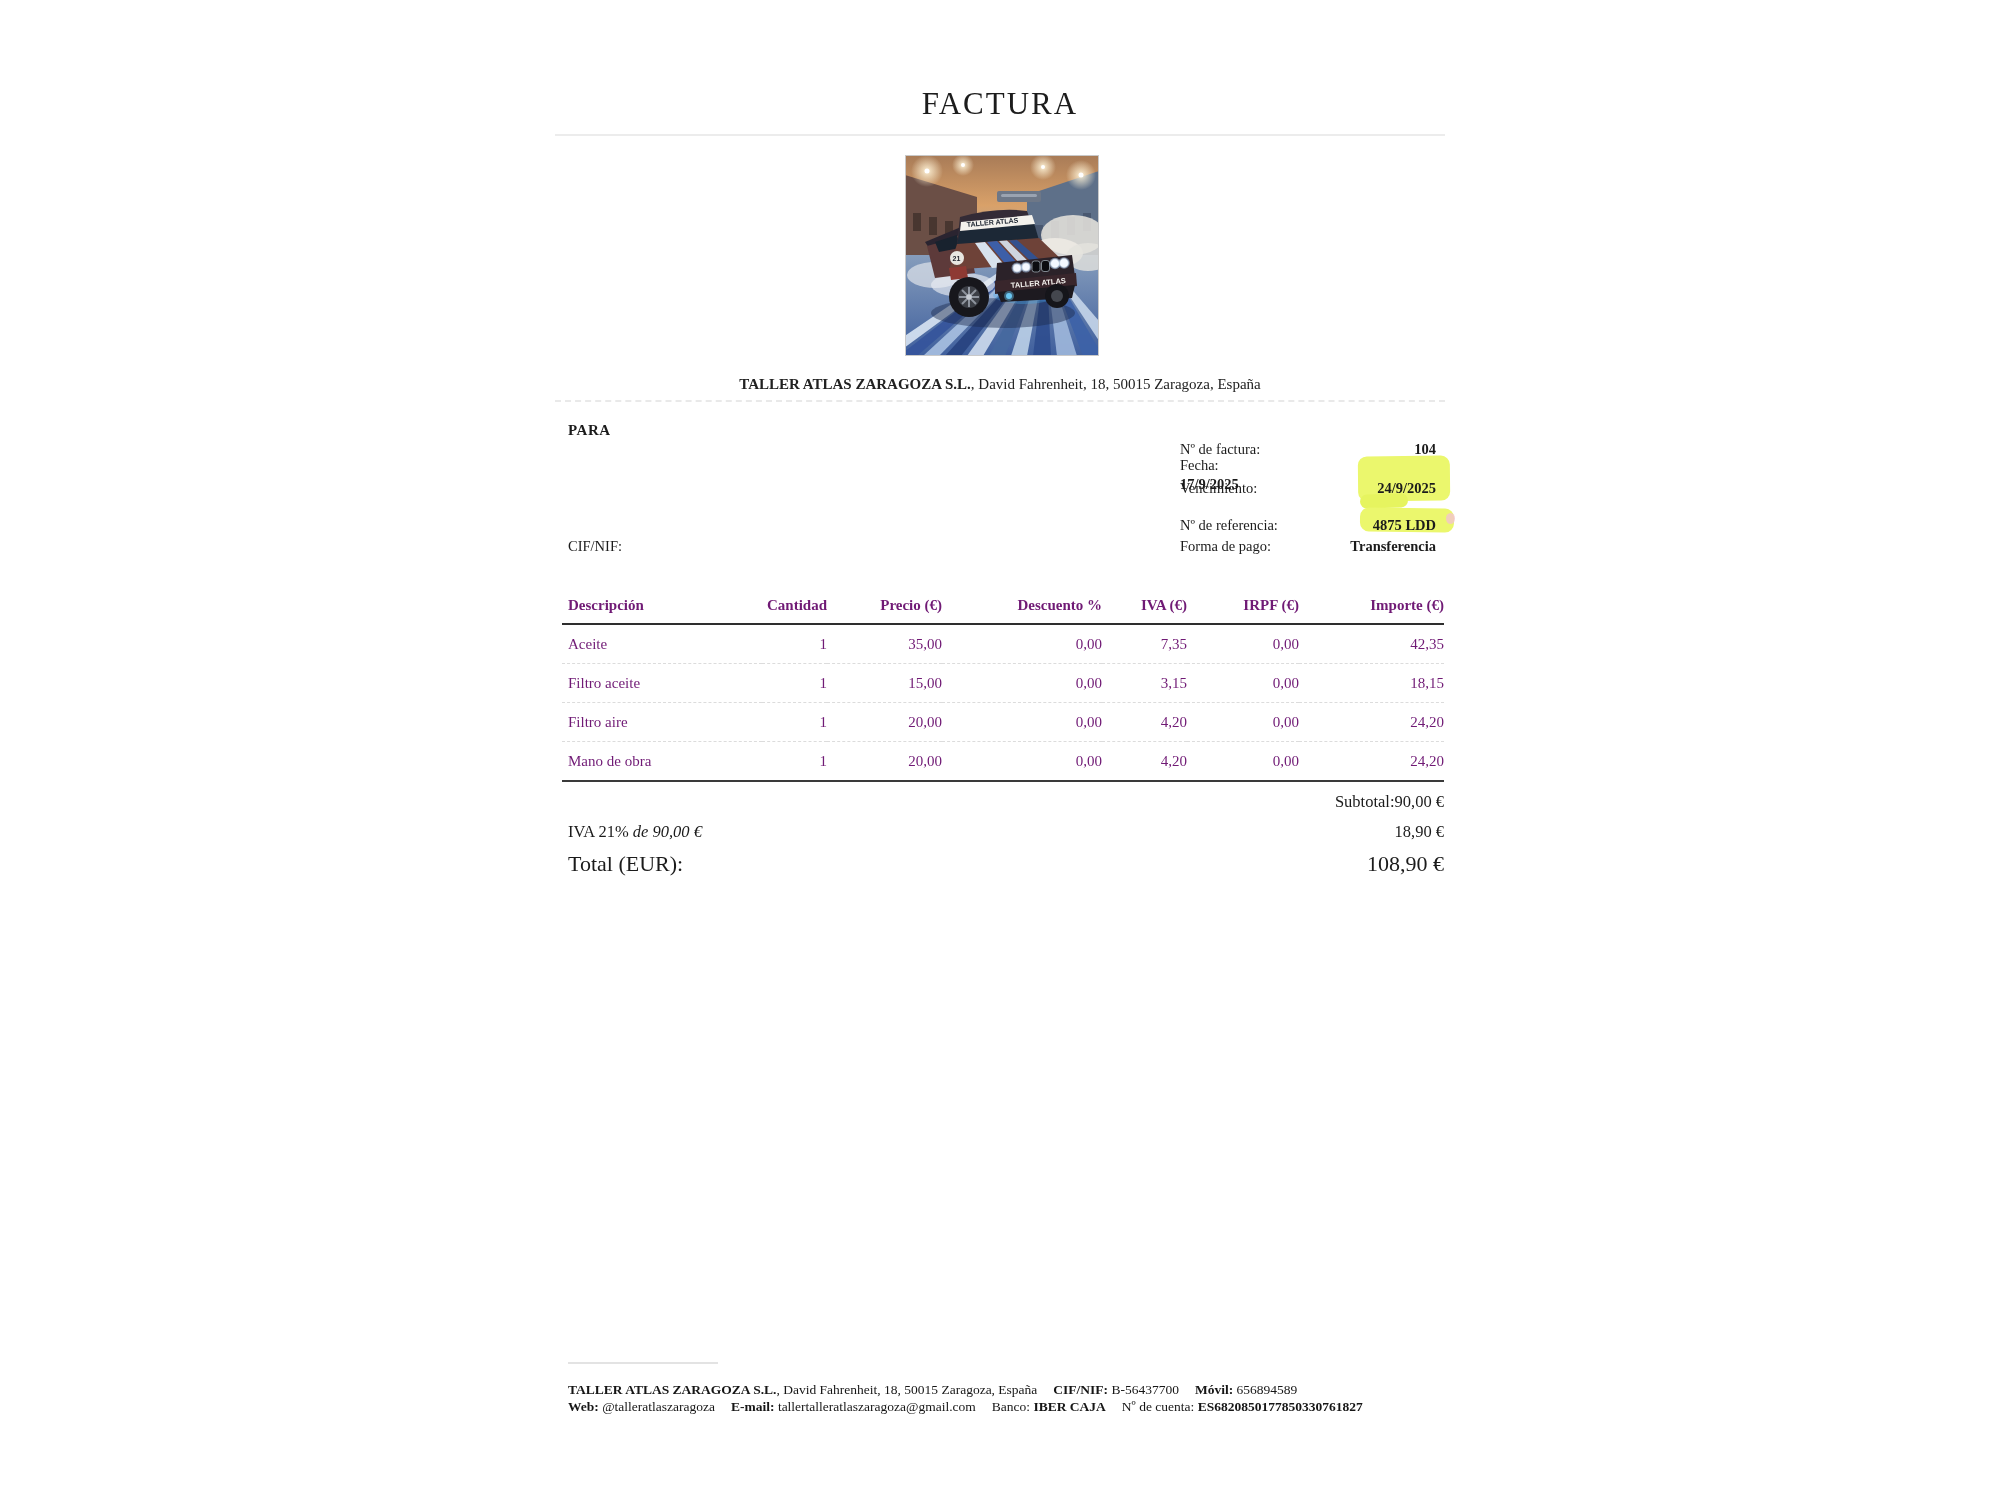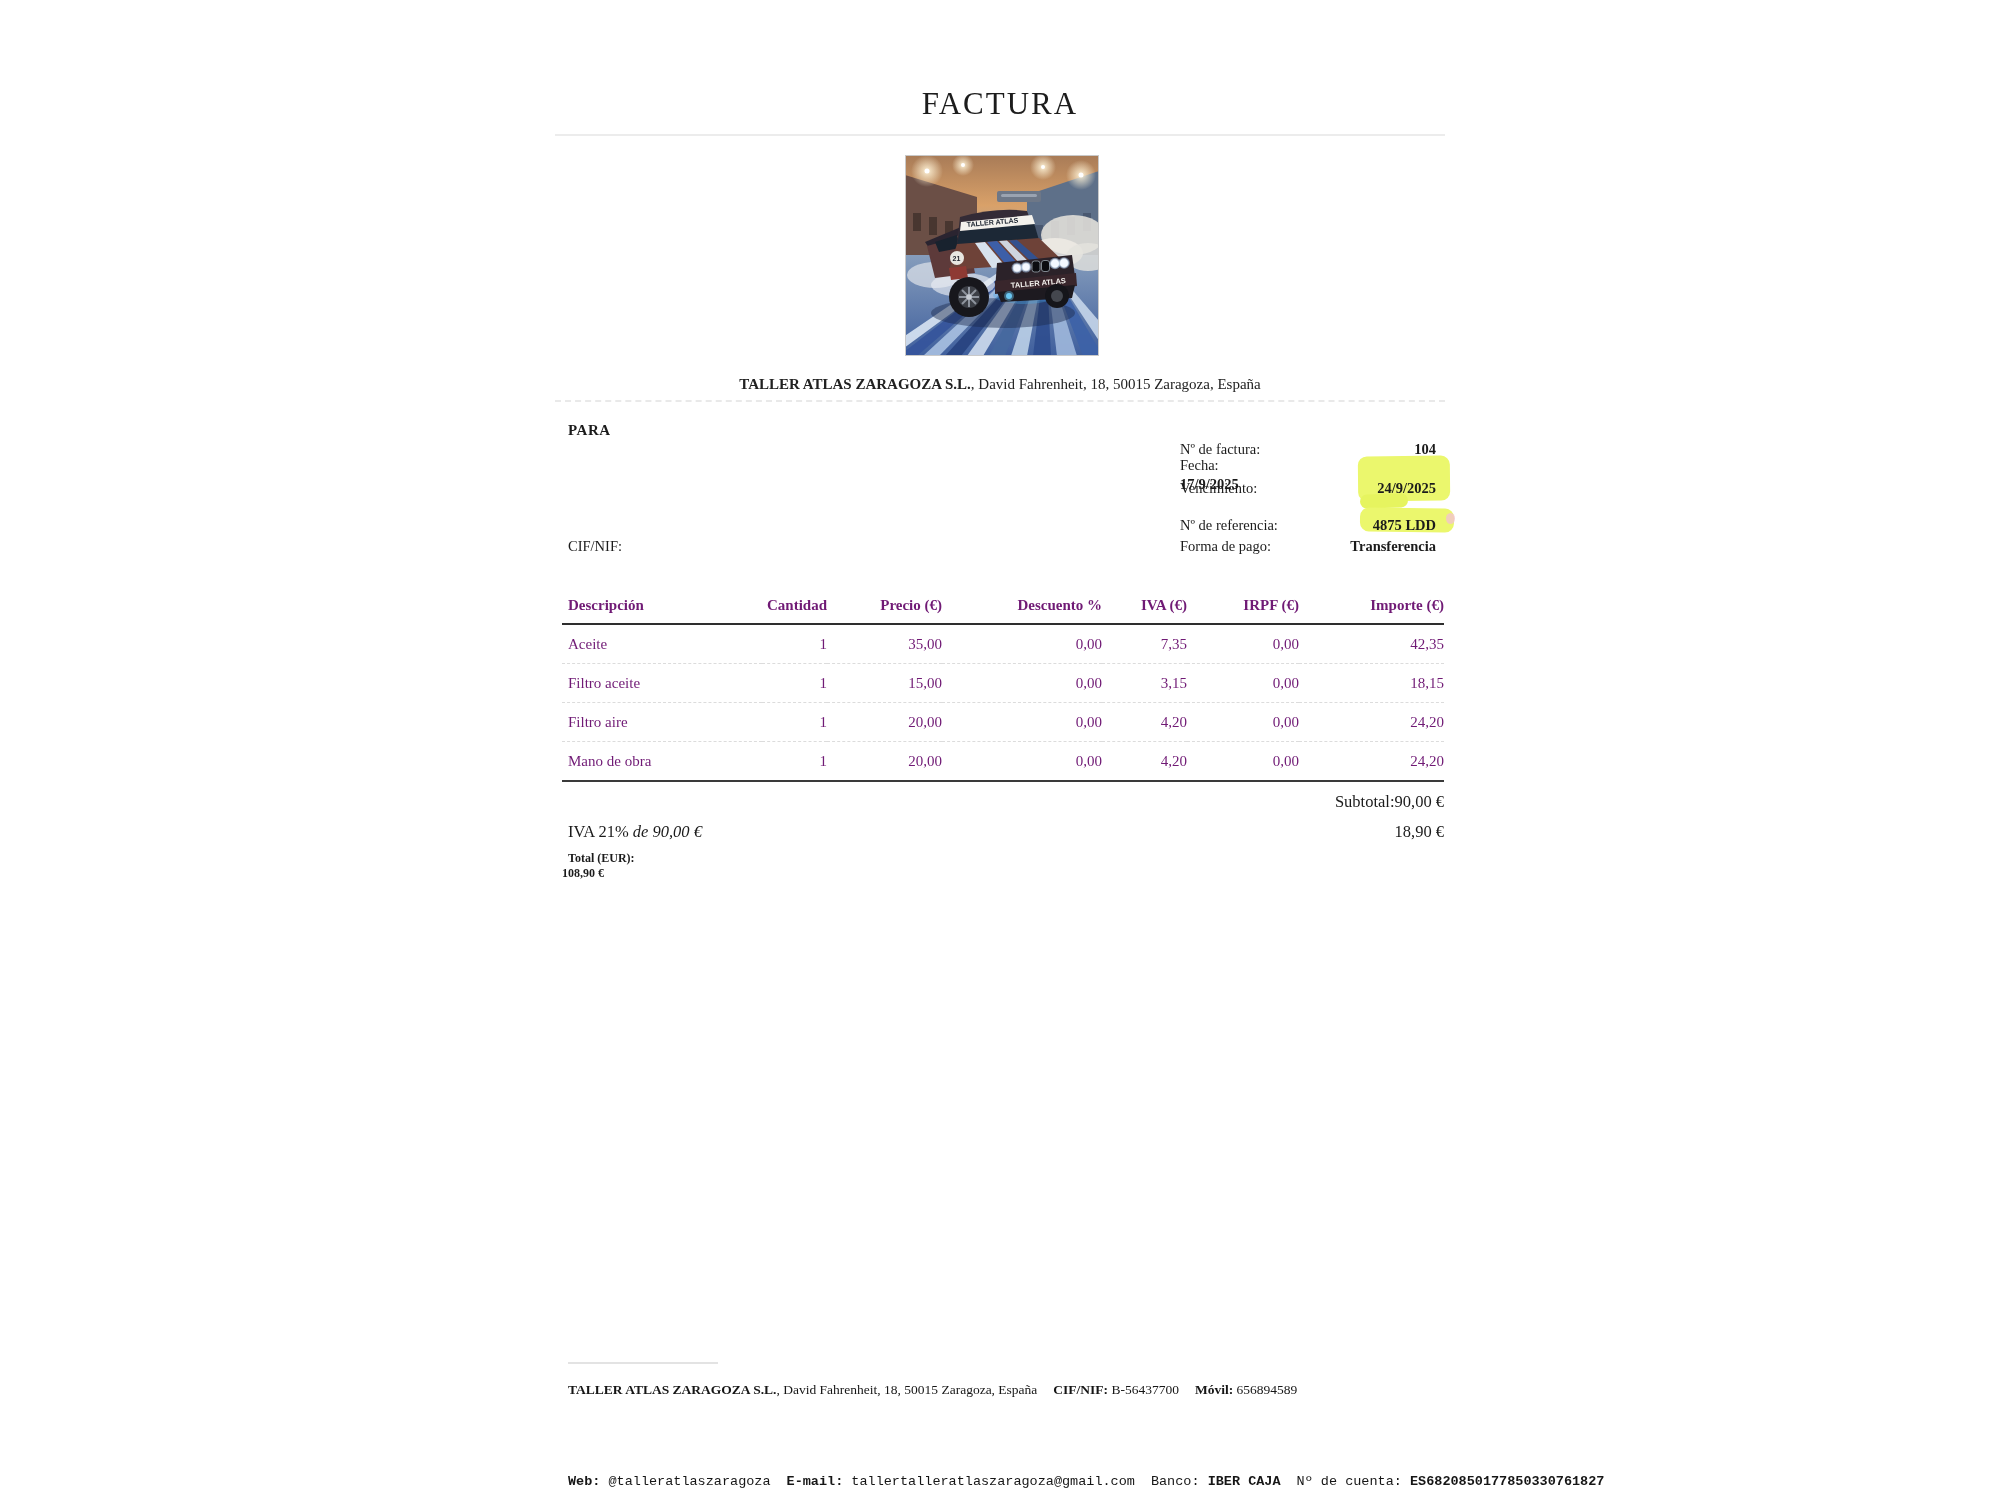--- a/index.html
+++ b/index.html
@@ -37,21 +37,21 @@
     font-family:"Liberation Serif", serif;font-size:15px;color:#701a75;
   }
   table.items th{font-weight:bold;padding:0 0 9px 0;vertical-align:bottom;border-bottom:2px solid #2e2e2e;}
   table.items td{height:38px;vertical-align:middle;padding:0;}
   table.items tbody tr td{border-bottom:1px dashed #dcdcdc;margin-top:23px;}
   table.items tbody tr:last-child td{border-bottom:2px solid #3a3a3a;}
   .cl{text-align:left;} .cr{text-align:right;}
 
   .tot-row{left:562px;width:882px;display:flex;justify-content:space-between;font-size:16.5px;}
   .tot-row .lbl{padding-left:6px;}
-  .tot-total{font-weight:bold;font-size:12px;flex-direction:column;}
+  .tot-total{font-weight:normal;font-size:22px;}
 
   .pre-footer{left:568px;top:1362px;width:150px;border-top:2px solid #e3e3e3;}
   .footer{left:568px;font-size:13.5px;white-space:nowrap;color:#161616;}
   .footer .gap{display:inline-block;width:16px;}
 </style>
 </head>
 <body>
 
 <div class="abs title">FACTURA</div>
 <div class="abs rule-title"></div>
@@ -273,15 +273,15 @@
 </div>
 <div class="abs tot-row tot-total" style="top:851px;">
   <span class="lbl">Total (EUR):</span>
   <span>108,90 €</span>
 </div>
 
 <div class="abs pre-footer"></div>
 <div class="abs footer" style="top:1382px;">
   <span class="b">TALLER ATLAS ZARAGOZA S.L.</span><span>, David Fahrenheit, 18, 50015 Zaragoza, España</span><span class="gap"></span><span class="b">CIF/NIF:</span><span> B-56437700</span><span class="gap"></span><span class="b">Móvil:</span><span> 656894589</span>
 </div>
-<div class="abs footer" style="top:1474px;font-family:Liberation Mono, monospace;">
+<div class="abs footer" style="top:1399px;">
   <span class="b">Web:</span><span> @talleratlaszaragoza</span><span class="gap"></span><span class="b">E-mail:</span><span> tallertalleratlaszaragoza@gmail.com</span><span class="gap"></span><span>Banco:</span><span class="b"> IBER CAJA</span><span class="gap"></span><span>Nº de cuenta:</span><span class="b"> ES6820850177850330761827</span>
 </div>
 
 </body></html>

